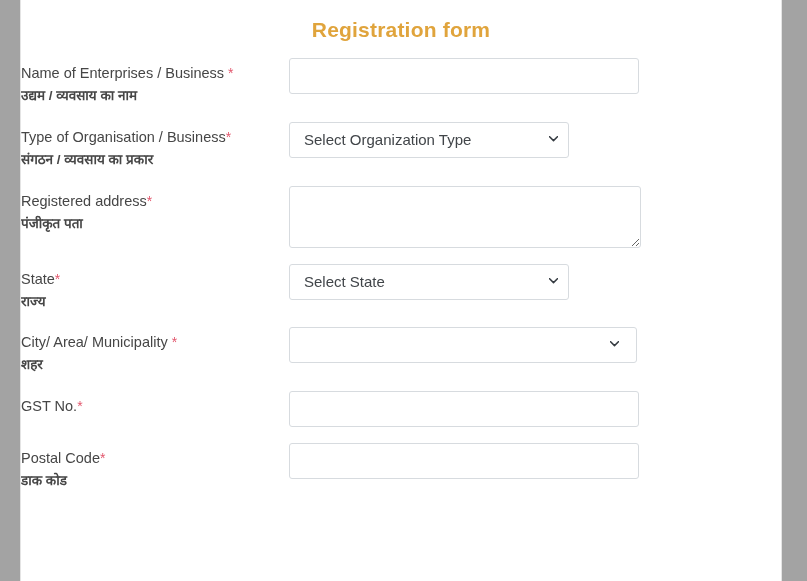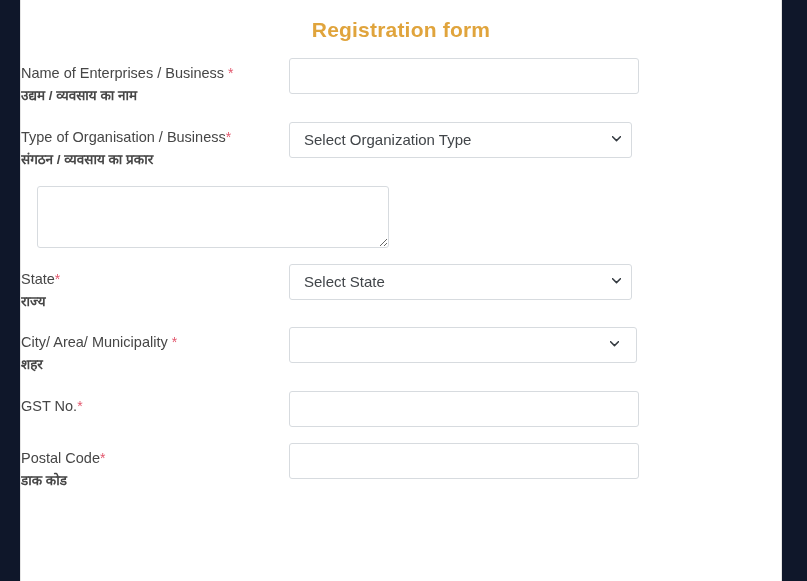--- a/index.html
+++ b/index.html
@@ -11,21 +11,21 @@
     height: 581px;
     overflow: hidden;
     background: #f2f2f2;
     font-family: "Liberation Sans", "DejaVu Sans", sans-serif;
   }
 
   .page-wrap {
     position: relative;
     width: 807px;
     height: 581px;
-    background: #0f172a;
+    background: #a3a3a3;
   }
 
   
   .form-container {
     position: absolute;
     left: 20px;
     top: 0;
     width: 762px;
     height: 581px;
     background: #ffffff;
@@ -124,21 +124,21 @@
     border: 1px solid #d7dbdf;
     border-radius: 3px;
     outline: none;
     resize: both;
     overflow: auto;
     font-family: "Liberation Sans", "DejaVu Sans", sans-serif;
   }
 
   .select-wrap {
     position: relative;
-    width: 343px;
+    width: 280px;
     height: 36px;
   }
   .select-wrap.narrow { width: 348px; }
 
   .select-box {
     width: 100%;
     height: 36px;
     padding: 6px 30px 6px 14px;
     font-size: 15px;
     color: #414549;
@@ -199,20 +199,24 @@
             <span class="chevron-down-icon">
               <svg width="9" height="6" viewBox="0 0 9 6" xmlns="http://www.w3.org/2000/svg">
                 <path d="M0.6 0.7 L4.5 4.6 L8.4 0.7" stroke="#343a40" stroke-width="1.5" fill="none" stroke-linecap="round" stroke-linejoin="round"></path>
               </svg>
             </span>
           </div>
         </div>
       </div>
 
       <div class="form-row">
+        <div class="label-col">
+          <span class="label-en">Registered address</span><span class="req">*</span>
+          <span class="label-hi">पंजीकृत पता</span>
+        </div>
         <div class="field-col">
           <textarea class="text-area" placeholder="" style=""></textarea>
         </div>
       </div>
 
       <div class="form-row">
         <div class="label-col">
           <span class="label-en">State</span><span class="req">*</span>
           <span class="label-hi">राज्य</span>
         </div>

